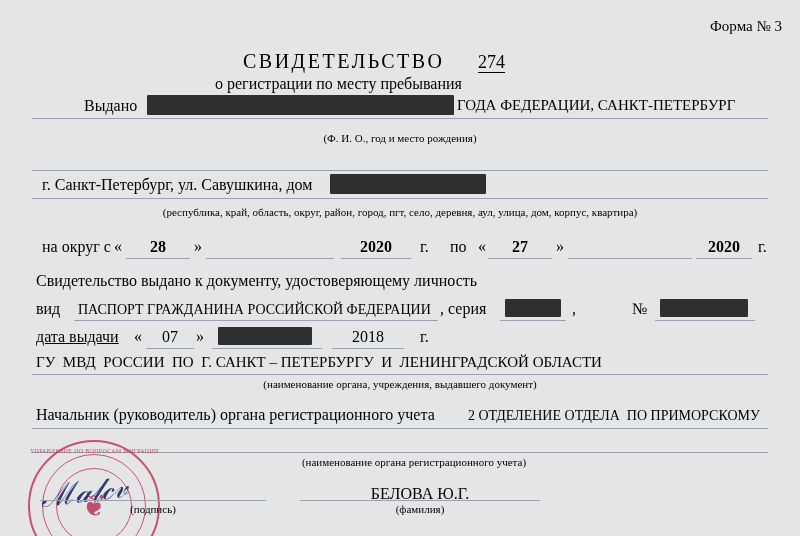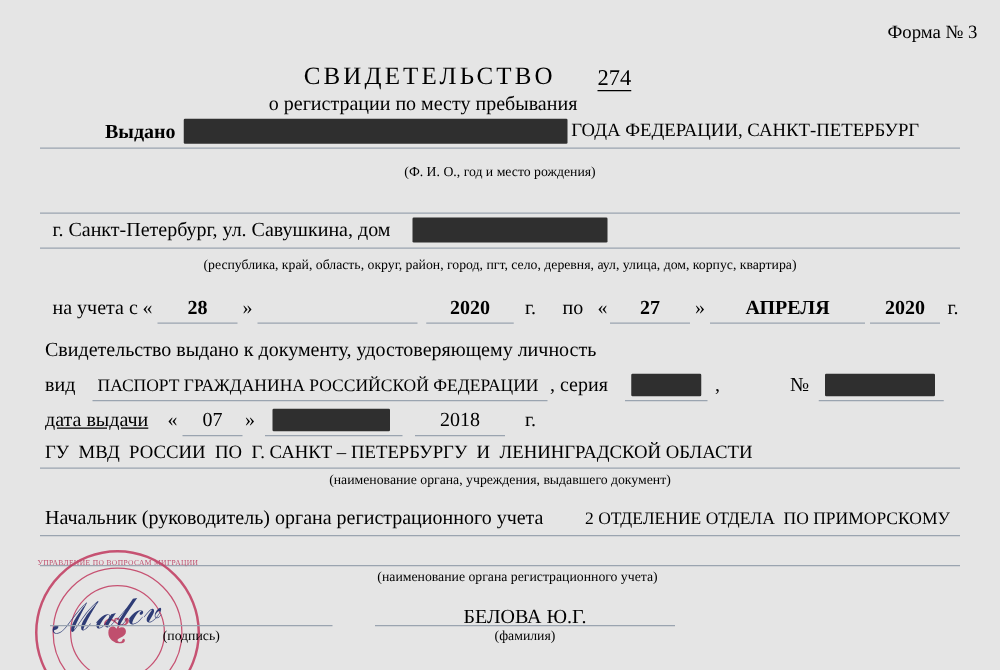--- a/index.html
+++ b/index.html
@@ -124,49 +124,48 @@
 <body>
 
 <div id="doc">
 
   <div class="abs form-no t">Форма № 3</div>
 
   <div class="abs title t">СВИДЕТЕЛЬСТВО</div>
   <div class="abs title-num t">274</div>
   <div class="abs subtitle t">о регистрации по месту пребывания</div>
 
-  <div class="abs lbl t" style="left:84px; top:97px;font-weight:bold;">Выдано</div>
+  <div class="abs lbl t" style="left:84px; top:97px;">Выдано</div>
   <div class="abs rule" style="left:32px; top:118px; width:736px;"></div>
   <div class="abs redact" style="left:147px; top:95px; width:307px; height:20px;"></div>
   <div class="abs lbl t" style="left:457px; top:97px; font-size:15px;">ГОДА ФЕДЕРАЦИИ, САНКТ-ПЕТЕРБУРГ</div>
 
   <div class="abs small-center t" style="left:0; top:132px; width:800px;">(Ф. И. О., год и место рождения)</div>
 
   <div class="abs rule" style="left:32px; top:170px; width:736px;"></div>
 
   <div class="abs lbl t" style="left:42px; top:176px;">г. Санкт-Петербург, ул. Савушкина, дом</div>
   <div class="abs redact" style="left:330px; top:174px; width:156px; height:20px;"></div>
   <div class="abs rule" style="left:32px; top:198px; width:736px;"></div>
   <div class="abs small-center t" style="left:0; top:206px; width:800px;">(республика, край, область, округ, район, город, пгт, село, деревня, аул, улица, дом, корпус, квартира)</div>
 
-  <div class="abs lbl t" style="left:42px; top:238px;">на учета с</div>
+  <div class="abs lbl t" style="left:42px; top:238px;">на округ с</div>
   <div class="abs lbl t" style="left:114px; top:238px;">«</div>
   <div class="abs lbl t" style="left:130px; top:238px; width:56px; text-align:center; font-weight:bold;">28</div>
   <div class="abs rule" style="left:126px; top:258px; width:64px;"></div>
   <div class="abs lbl t" style="left:194px; top:238px;">»</div>
   <div class="abs rule" style="left:206px; top:258px; width:128px;"></div>
   <div class="abs lbl t" style="left:345px; top:238px; width:62px; text-align:center; font-weight:bold;">2020</div>
   <div class="abs rule" style="left:341px; top:258px; width:70px;"></div>
   <div class="abs lbl t" style="left:420px; top:238px;">г.</div>
   <div class="abs lbl t" style="left:450px; top:238px;">по</div>
   <div class="abs lbl t" style="left:478px; top:238px;">«</div>
   <div class="abs lbl t" style="left:492px; top:238px; width:56px; text-align:center; font-weight:bold;">27</div>
   <div class="abs rule" style="left:488px; top:258px; width:64px;"></div>
   <div class="abs lbl t" style="left:556px; top:238px;">»</div>
-  <div class="abs lbl t" style="left:572px; top:238px; width:116px; text-align:center; font-weight:bold;">АПРЕЛЯ</div>
   <div class="abs rule" style="left:568px; top:258px; width:124px;"></div>
   <div class="abs lbl t" style="left:700px; top:238px; width:48px; text-align:center; font-weight:bold;">2020</div>
   <div class="abs rule" style="left:696px; top:258px; width:56px;"></div>
   <div class="abs lbl t" style="left:758px; top:238px;">г.</div>
 
   <div class="abs lbl t" style="left:36px; top:272px;">Свидетельство выдано к документу, удостоверяющему личность</div>
 
   <div class="abs lbl t" style="left:36px; top:300px;">вид</div>
   <div class="abs t" style="left:78px; top:302px; font-size:14px;">ПАСПОРТ ГРАЖДАНИНА РОССИЙСКОЙ ФЕДЕРАЦИИ</div>
   <div class="abs rule" style="left:74px; top:320px; width:364px;"></div>

